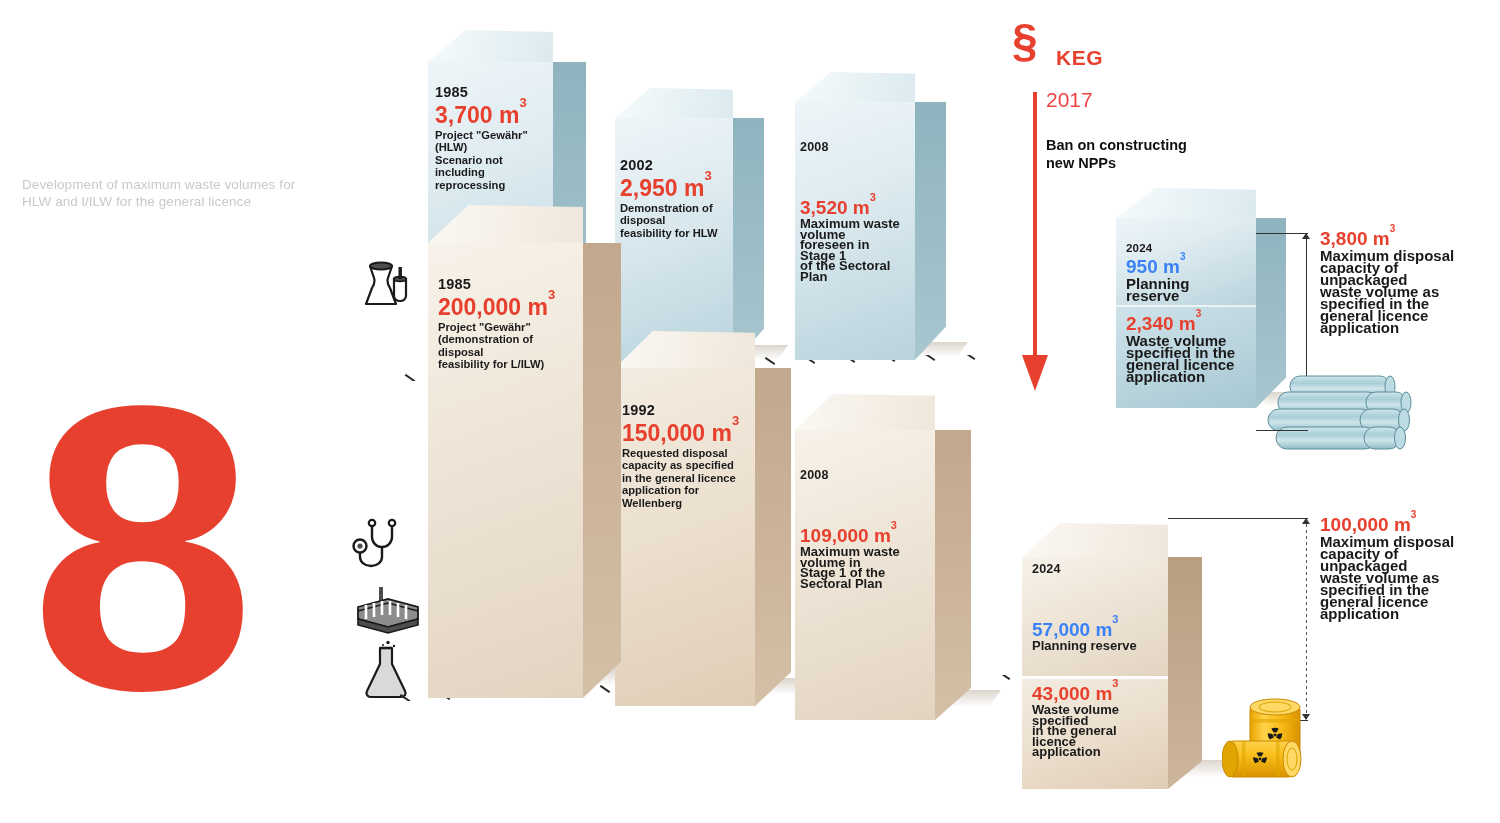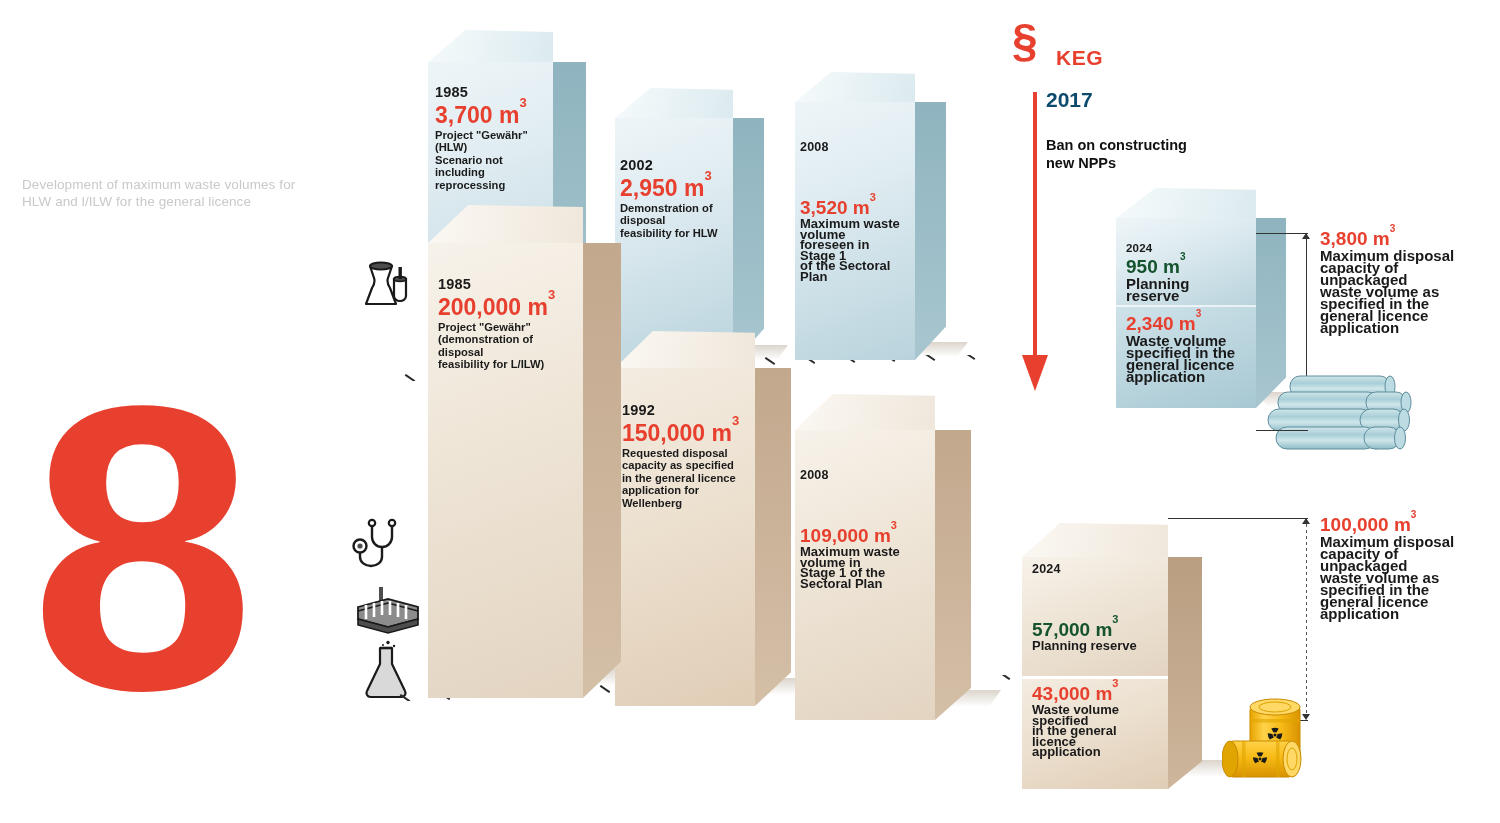--- a/index.html
+++ b/index.html
@@ -49,41 +49,41 @@
   .be-top{background:linear-gradient(100deg,#fbf8f3 0%,#efe7db 100%);}
   .be-side{background:linear-gradient(180deg,#c2a88d 0%,#d4bfa7 100%);}
   .be-side2{background:linear-gradient(180deg,#b99e81 0%,#cdb69c 100%);}
 
   .floorshadow{background:linear-gradient(180deg,rgba(190,178,162,.55),rgba(190,178,162,0));}
 
   
   .lbl{position:absolute;}
   .lbl .yr{font-size:14.5px;font-weight:700;color:#1a1a1a;letter-spacing:.2px;}
   .lbl .big{font-size:23px;font-weight:700;color:#e8402f;letter-spacing:0;line-height:26px;margin-top:2px;}
-  .lbl .big.blue{color:#14532d;}
+  .lbl .big.blue{color:#3b82f6;}
   .lbl .big sup{font-size:13px;top:-.55em;position:relative;}
   .lbl .sub{font-size:11.2px;line-height:12.4px;color:#1a1a1a;margin-top:1px;font-weight:600;}
   .lbl.sm .yr{font-size:12.5px;}
   .lbl.sm .big{font-size:19px;line-height:21px;margin-top:43px;}
   .lbl.sm .big sup{font-size:11px;}
   .lbl.sm .sub{font-size:13px;line-height:10.6px;}
   .lbl.xs .yr{font-size:11.5px;}
   .lbl.xs .big{font-size:16.5px;line-height:18px;}
   .lbl.xs .big sup{font-size:10px;}
   .lbl.xs .sub{font-size:15px;line-height:12px;}
 
   
   #keg{left:1012px;top:20px;width:220px;}
   #keg .sec{font-size:46px;font-weight:700;color:#e8402f;line-height:40px;}
   #keg .kegtxt{position:absolute;left:44px;top:26px;font-size:21px;font-weight:700;color:#e8402f;letter-spacing:.5px;}
   #kegline{position:absolute;left:1033px;top:92px;width:3.5px;height:268px;background:#e8402f;}
   #kegarrow{position:absolute;left:1022px;top:355px;width:0;height:0;
             border-left:13px solid transparent;border-right:13px solid transparent;
             border-top:36px solid #e8402f;}
-  #kegyear{position:absolute;left:1046px;top:88px;font-size:21px;font-weight:700;color:#0c4a6e;}
+  #kegyear{position:absolute;left:1046px;top:88px;font-size:21px;font-weight:400;color:#ef4444;}
   #kegtext{position:absolute;left:1046px;top:137px;width:170px;font-size:14.5px;line-height:17.5px;color:#111;font-weight:600;}
 
   
   .dim{position:absolute;}
   .dim .vline{position:absolute;left:0;top:0;width:1px;height:100%;
        background:repeating-linear-gradient(to bottom,#555 0 3px,transparent 3px 6px);}
   .dim .solid{position:absolute;left:0;width:1px;background:#333;}
   .dim .arw{position:absolute;left:-4px;width:0;height:0;border-left:4px solid transparent;border-right:4px solid transparent;}
   .dim .arw.up{border-bottom:6px solid #333;}
   .dim .arw.dn{border-top:6px solid #333;}

